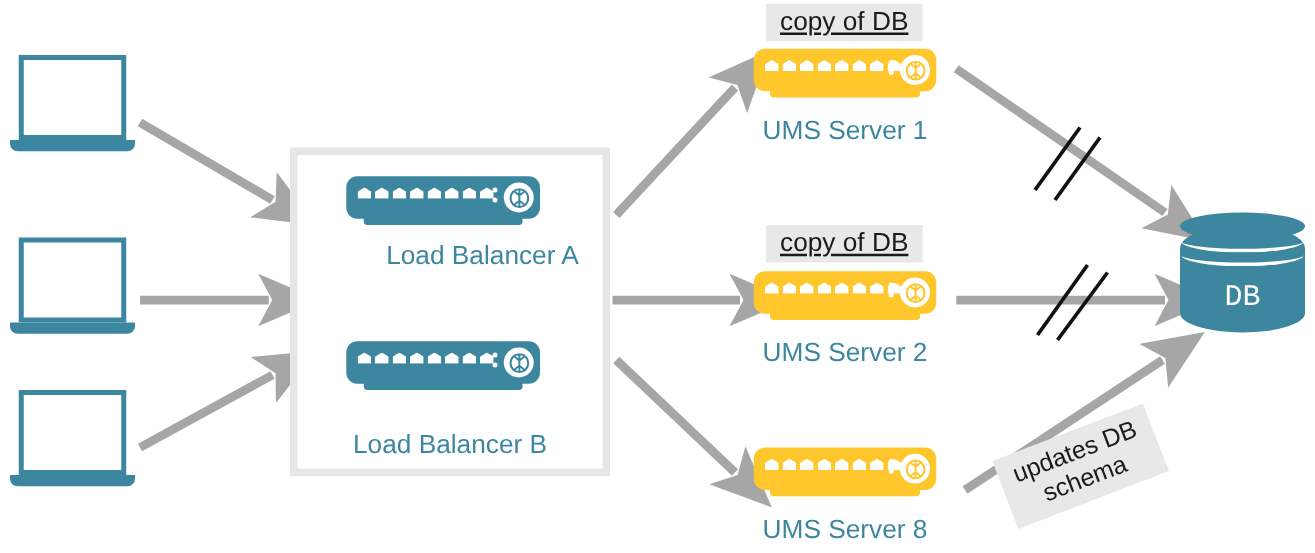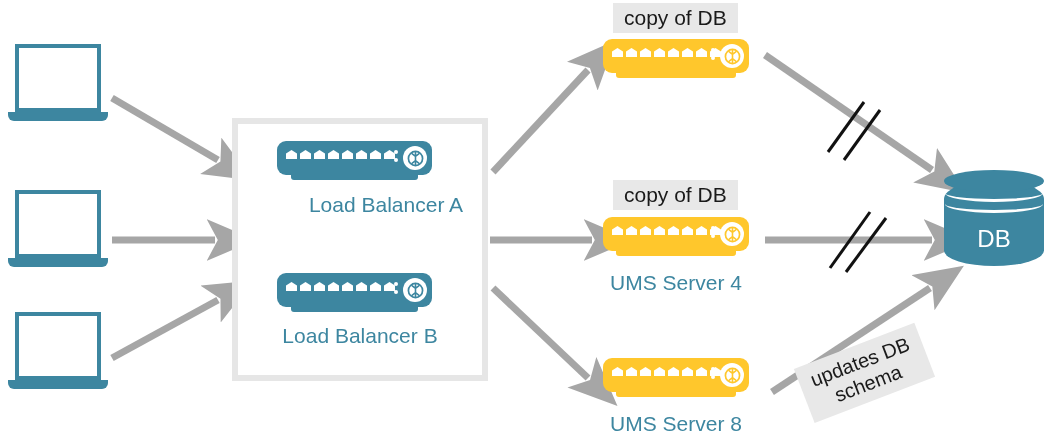--- a/index.html
+++ b/index.html
@@ -125,36 +125,37 @@
     white-space: nowrap;
     text-align: center;
   }
   .tag {
     position: absolute;
     background: #E8E8E8;
     color: #1A1A1A;
     font-size: 21px;
     padding: 3px 11px;
     white-space: nowrap;
+    text-decoration: underline;
   }
   .tag-rot {
     position: absolute;
     background: #E8E8E8;
     color: #1A1A1A;
     font-size: 20px;
     line-height: 1.15;
     padding: 6px 12px;
     white-space: nowrap;
     text-align: center;
     transform: rotate(-21deg);
     transform-origin: center center;
   }
 
   
-  .db { position: absolute; }
+  .db { position: absolute; font-family: Liberation Mono, monospace; }
   .db .cyl {
     position: absolute;
     left: 0;
     top: 10px;
     width: 100%;
     height: 86px;
     background: #3D86A0;
     border-radius: 50% / 22% 22% 18% 18%;
   }
   .db .top {
@@ -278,21 +279,21 @@
       <div class="dot"></div>
     </div>
     <div class="emblem">
       <svg width="17" height="17" viewBox="0 0 24 24">
         <circle cx="12" cy="12" r="10" fill="none" stroke="#3D86A0" stroke-width="2.4"></circle>
         <path d="M12 3 L12 21 M12 9 L7 5 M12 9 L17 5 M12 15 L7 19 M12 15 L17 19" fill="none" stroke="#3D86A0" stroke-width="2.2" stroke-linecap="round"></path>
       </svg>
     </div>
     <div class="foot"></div>
   </div>
-  <div class="node-label" style="left:232px; top:324px; width:256px;">Load Balancer B</div>
+  <div class="node-label" style="left:232px; top:344px; width:256px;">Load Balancer B</div>
 
   <div class="tag" style="left:613px; top:3px;">copy of DB</div>
   <div class="appliance amber" style="left:603px; top:39px; width:146px; height:42px;">
     <div class="body"></div>
     <div class="ports">
       <div class="port"></div>
       <div class="port"></div>
       <div class="port"></div>
       <div class="port"></div>
       <div class="port"></div>
@@ -305,20 +306,21 @@
       <div class="dot"></div>
     </div>
     <div class="emblem">
       <svg width="17" height="17" viewBox="0 0 24 24">
         <circle cx="12" cy="12" r="10" fill="none" stroke="#FFC72C" stroke-width="2.4"></circle>
         <path d="M12 3 L12 21 M12 9 L7 5 M12 9 L17 5 M12 15 L7 19 M12 15 L17 19" fill="none" stroke="#FFC72C" stroke-width="2.2" stroke-linecap="round"></path>
       </svg>
     </div>
     <div class="foot"></div>
   </div>
+  <div class="node-label" style="left:593px; top:93px; width:166px;">UMS Server 1</div>
 
   <div class="tag" style="left:613px; top:180px;">copy of DB</div>
   <div class="appliance amber" style="left:603px; top:217px; width:146px; height:42px;">
     <div class="body"></div>
     <div class="ports">
       <div class="port"></div>
       <div class="port"></div>
       <div class="port"></div>
       <div class="port"></div>
       <div class="port"></div>
@@ -331,21 +333,21 @@
       <div class="dot"></div>
     </div>
     <div class="emblem">
       <svg width="17" height="17" viewBox="0 0 24 24">
         <circle cx="12" cy="12" r="10" fill="none" stroke="#FFC72C" stroke-width="2.4"></circle>
         <path d="M12 3 L12 21 M12 9 L7 5 M12 9 L17 5 M12 15 L7 19 M12 15 L17 19" fill="none" stroke="#FFC72C" stroke-width="2.2" stroke-linecap="round"></path>
       </svg>
     </div>
     <div class="foot"></div>
   </div>
-  <div class="node-label" style="left:593px; top:271px; width:166px;">UMS Server 4</div>
+  <div class="node-label" style="left:593px; top:271px; width:166px;">UMS Server 2</div>
 
   <div class="appliance amber" style="left:603px; top:358px; width:146px; height:42px;">
     <div class="body"></div>
     <div class="ports">
       <div class="port"></div>
       <div class="port"></div>
       <div class="port"></div>
       <div class="port"></div>
       <div class="port"></div>
       <div class="port"></div>

